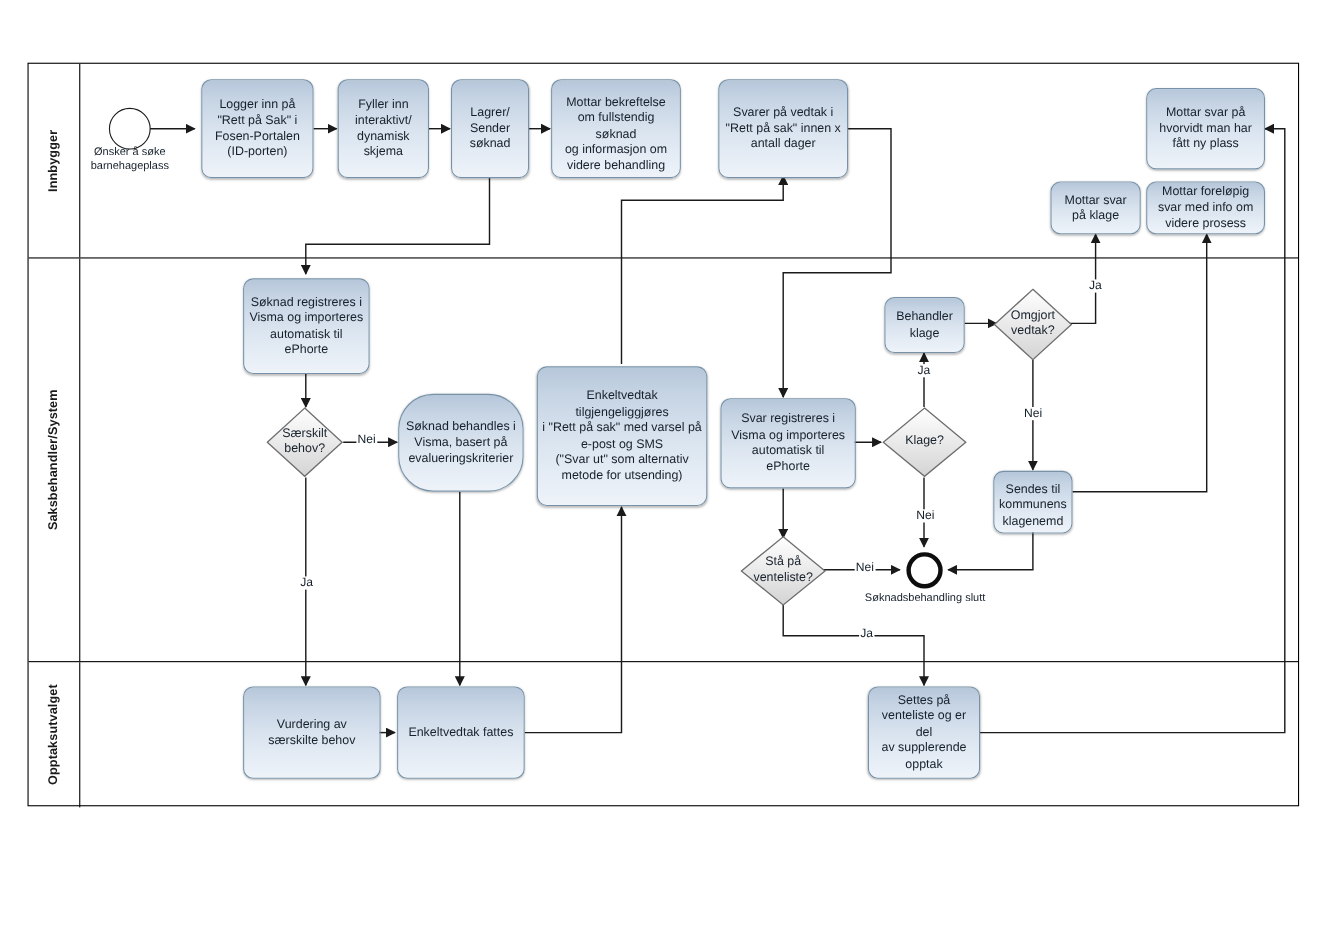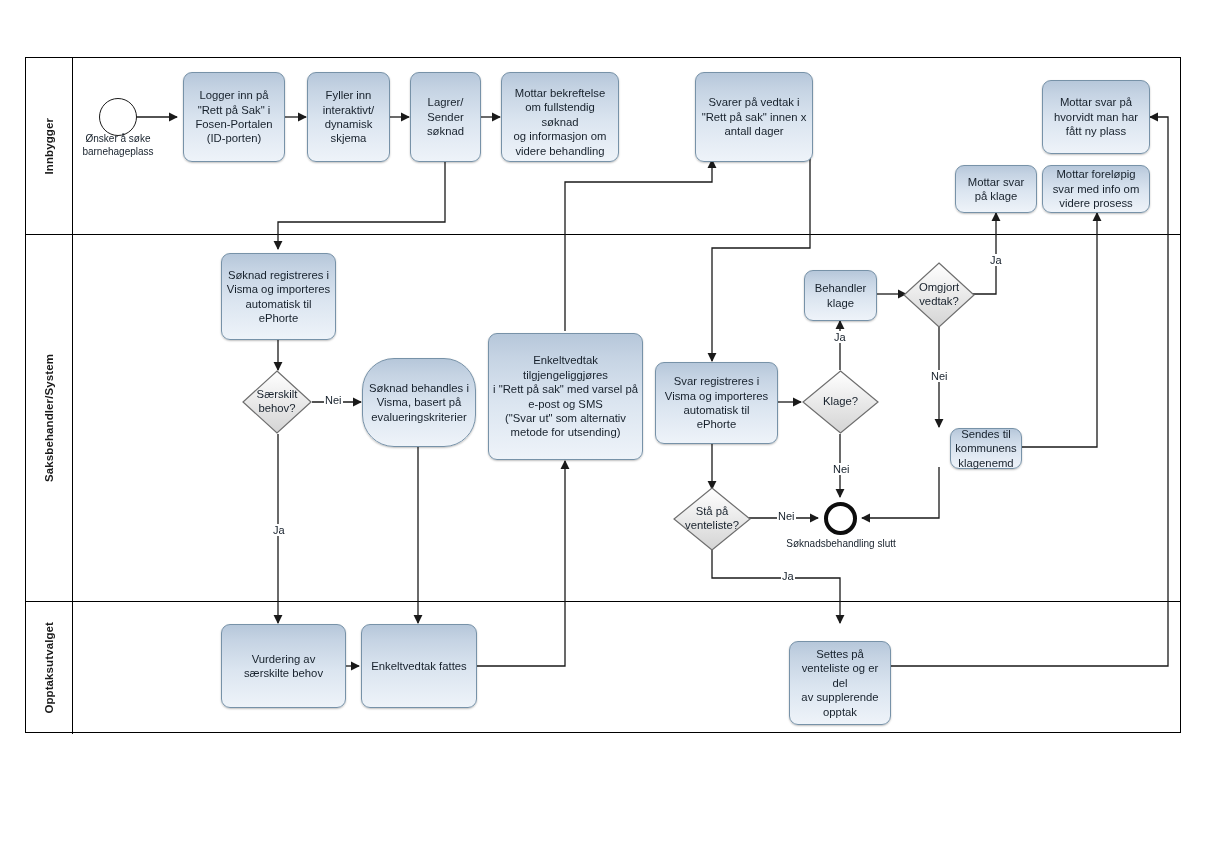--- a/index.html
+++ b/index.html
@@ -257,21 +257,21 @@
 
   <div class="task" style="left:501px; top:72px; width:118px; height:90px;align-items:flex-end;">
     <span>
       <span>Mottar bekreftelse</span>
       <span>om fullstendig søknad</span>
       <span>og informasjon om</span>
       <span>videre behandling</span>
     </span>
   </div>
 
-  <div class="task" style="left:653px; top:72px; width:118px; height:90px;margin-left:42px;">
+  <div class="task" style="left:653px; top:72px; width:118px; height:90px;">
     <span>
       <span>Svarer på vedtak i</span>
       <span>"Rett på sak" innen x</span>
       <span>antall dager</span>
     </span>
   </div>
 
   <div class="task" style="left:1042px; top:80px; width:108px; height:74px;">
     <span>
       <span>Mottar svar på</span>
@@ -331,42 +331,42 @@
     </span>
   </div>
 
   <div class="task" style="left:804px; top:270px; width:73px; height:51px;">
     <span>
       <span>Behandler</span>
       <span>klage</span>
     </span>
   </div>
 
-  <div class="task" style="left:950px; top:428px; width:72px; height:41px;">
+  <div class="task" style="left:903px; top:428px; width:72px; height:57px;align-items:flex-end;">
     <span>
       <span>Sendes til</span>
       <span>kommunens</span>
       <span>klagenemd</span>
     </span>
   </div>
 
   <div class="task" style="left:221px; top:624px; width:125px; height:84px;">
     <span>
       <span>Vurdering av</span>
       <span>særskilte behov</span>
     </span>
   </div>
 
   <div class="task" style="left:361px; top:624px; width:116px; height:84px;">
     <span>
       <span>Enkeltvedtak fattes</span>
     </span>
   </div>
 
-  <div class="task" style="left:789px; top:624px; width:102px; height:84px;margin-top:17px;">
+  <div class="task" style="left:789px; top:624px; width:102px; height:84px;">
     <span>
       <span>Settes på</span>
       <span>venteliste og er del</span>
       <span>av supplerende</span>
       <span>opptak</span>
     </span>
   </div>
 
   <div class="gw" style="left:242px; top:370px; width:70px; height:64px;">
     <svg class="dia" viewBox="0 0 70 64" xmlns="http://www.w3.org/2000/svg">

